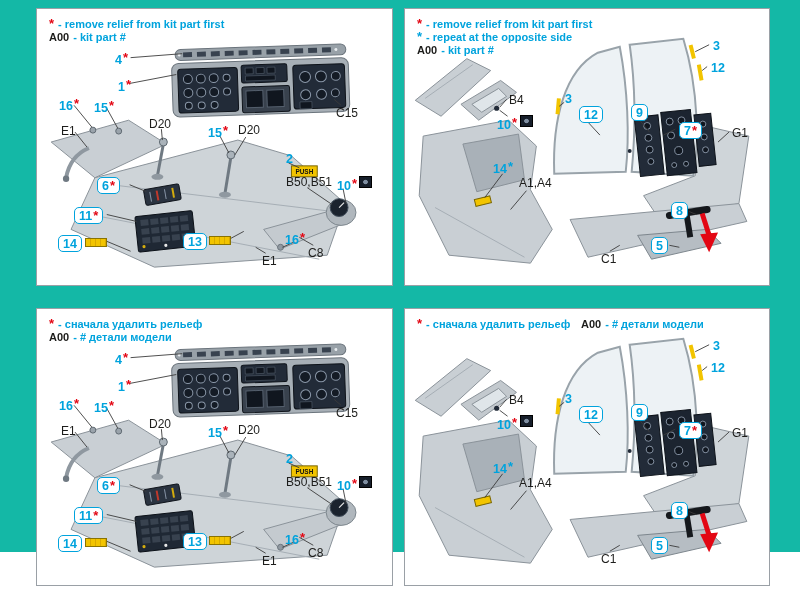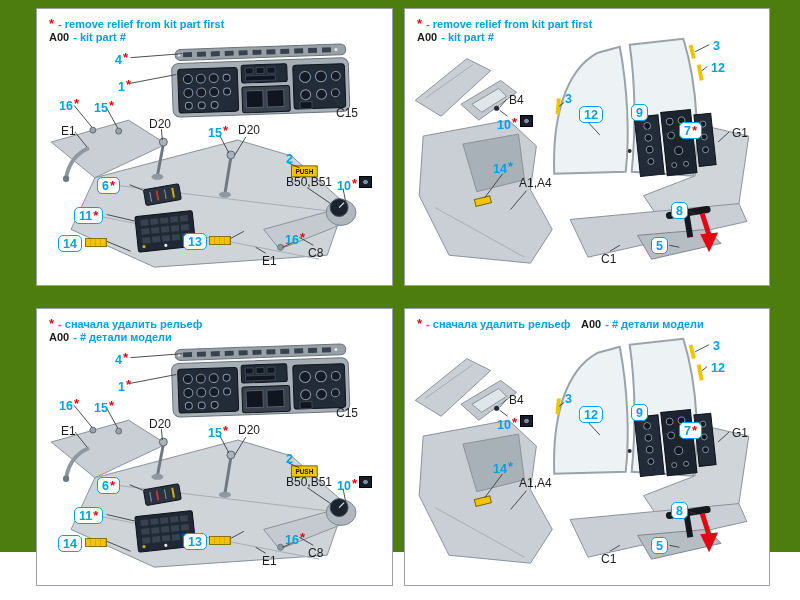--- a/index.html
+++ b/index.html
@@ -1,17 +1,17 @@
 <!DOCTYPE html>
 <html><head>
 <meta charset="utf-8">
 <style>
   *{margin:0;padding:0;box-sizing:border-box}
   html,body{width:800px;height:600px;background:#ffffff;font-family:"Liberation Sans",sans-serif;overflow:hidden}
-  .sheet{position:relative;width:800px;height:552px;background:#4d7c0f}
+  .sheet{position:relative;width:800px;height:552px;background:#14b8a6}
   .quad{position:absolute;border:1px solid #9aa0a6;background:#fff}
   .diagram{position:absolute;inset:0}
   .illust{position:absolute;inset:0;width:100%;height:100%;display:block}
   
   .legend{position:absolute;left:12px;top:7px;z-index:6}
   .lline{height:13px;line-height:13px;white-space:nowrap}
   .lstar{font-weight:bold;font-size:13px;margin-right:4px}
   .lstar.red{color:#e30613}
   .lstar.blue{color:#00a3dd}
   .ltext{color:#00a3dd;font-weight:bold;font-size:11px}
@@ -294,20 +294,21 @@
       <span class="co" style="left:248px;top:222px"><b>16</b><i class="st red">*</i></span>
       <span class="blab" style="left:225px;top:246px">E1</span>
       <span class="blab" style="left:271px;top:238px">C8</span>
       <span class="blab" style="left:299px;top:98px">C15</span>
     </div>
   </div>
 
   <div class="quad" style="left:404px;top:8px;width:366px;height:278px">
     <div class="legend">
       <div class="lline"><span class="lstar red">*</span><span class="ltext">- remove relief from kit part first</span></div>
+      <div class="lline"><span class="lstar blue">*</span><span class="ltext">- repeat at the opposite side</span></div>
       <div class="lline"><span class="lcode">A00</span><span class="ltext">- kit part #</span></div>
     </div>
     <div class="diagram" id="right-diagram">
       <svg class="illust" viewBox="0 0 366 278">
           <use href="#sym-right"></use>
         </svg>
       <span class="co" style="left:308px;top:30px"><b>3</b></span>
       <span class="co" style="left:306px;top:52px"><b>12</b></span>
       <span class="co" style="left:160px;top:83px"><b>3</b></span>
       <span class="blab" style="left:104px;top:85px">B4</span>

